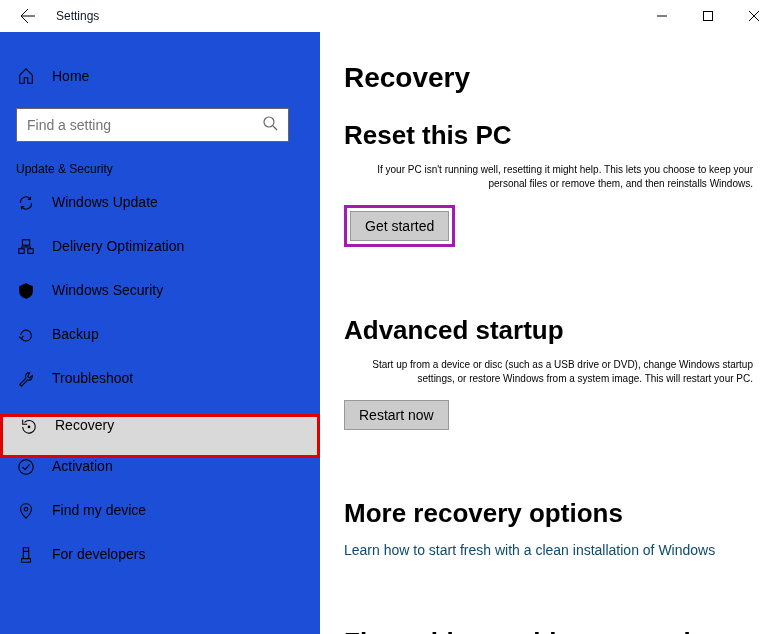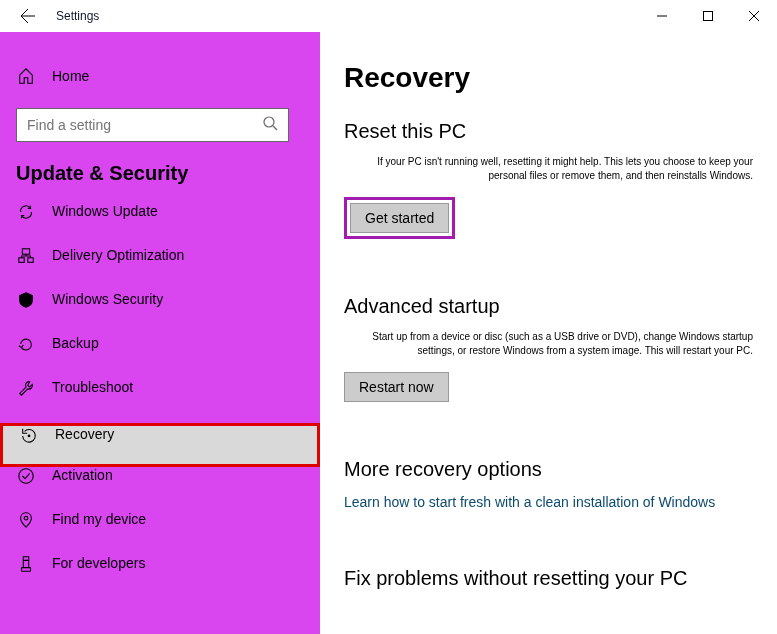--- a/index.html
+++ b/index.html
@@ -7,40 +7,40 @@
     
     .titlebar { height: 32px; display: flex; align-items: center; padding-left: 8px; }
     .back-btn { width: 40px; height: 32px; display: flex; align-items: center; justify-content: center; cursor: pointer; }
     .title-text { font-size: 12px; margin-left: 8px; color: #0f172a; }
     .window-controls { margin-left: auto; display: flex; }
     .win-ctrl { width: 46px; height: 32px; display: flex; align-items: center; justify-content: center; cursor: pointer; }
     .win-ctrl svg { width: 10px; height: 10px; }
     
     .body { flex: 1; display: flex; overflow: hidden; }
     
-    .sidebar { width: 320px; background: #d946ef; padding-top: 24px; position: relative; }
+    .sidebar { width: 320px; background: #1d4ed8; padding-top: 24px; position: relative; }
     .home-row { display: flex; align-items: center; padding: 8px 16px; height: 40px; cursor: pointer; }
     .home-row .icon { width: 20px; display: flex; justify-content: center; margin-right: 16px; }
     .home-row span.label { font-size: 14px; }
     
     .search-box { margin: 12px 31px 20px 16px; height: 34px; border: 1px solid #666; display: flex; align-items: center; padding: 0 10px; background: #fff; }
     .search-box input { flex: 1; border: none; outline: none; font-size: 14px; background: transparent; }
     .search-box .icon { color: #666; }
     
-    .category-header { font-size: 20px; font-weight: 700; padding: 0 16px 18px 16px; }
+    .category-header { font-size: 12px; font-weight: 400; padding: 0 16px 18px 16px; }
     
     .nav-item { display: flex; height: 44px; padding: 0 16px; cursor: pointer; font-size: 14px; }
     .nav-item .icon { width: 20px; display: flex; justify-content: center; margin-right: 16px; }
     .nav-item.selected { background: #d9d9d9; }
     
     .highlight-red { border: 3px solid #e00000; }
     
     .content { flex: 1; padding: 30px 24px 0 24px; overflow-y: auto; }
     .page-title { font-size: 28px; font-weight: 600; margin-bottom: 26px; }
-    .section-title { font-size: 20px; font-weight: 400; margin-bottom: 12px; margin-top: 12px; }
+    .section-title { font-size: 26px; font-weight: 700; margin-bottom: 12px; margin-top: 24px; }
     .section-desc { font-size: 10px; line-height: 1.4; margin-bottom: 14px; max-width: 420px; text-align: right; }
     .action-btn { background: #ccc; border: 1px solid #999; padding: 6px 14px; font-size: 14px; cursor: pointer; display: inline-block; }
     .btn-red-frame { display: inline-block; border: 3px solid #a21caf; padding: 3px; }
     .spacer { height: 44px; }
     .link { color: #0c4a6e; font-size: 14px; cursor: pointer; }
   </style>
 </head>
 <body>
 
 <div class="titlebar">

